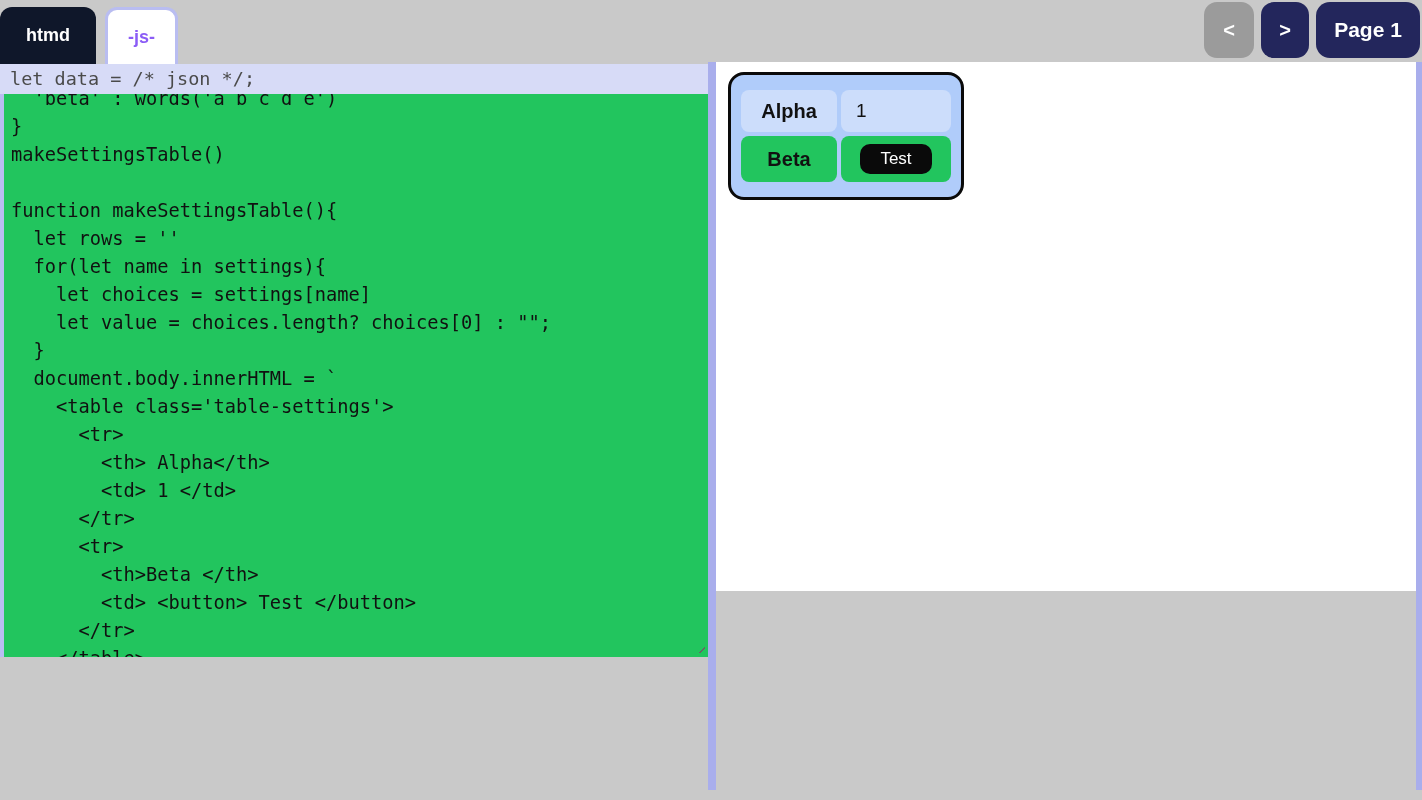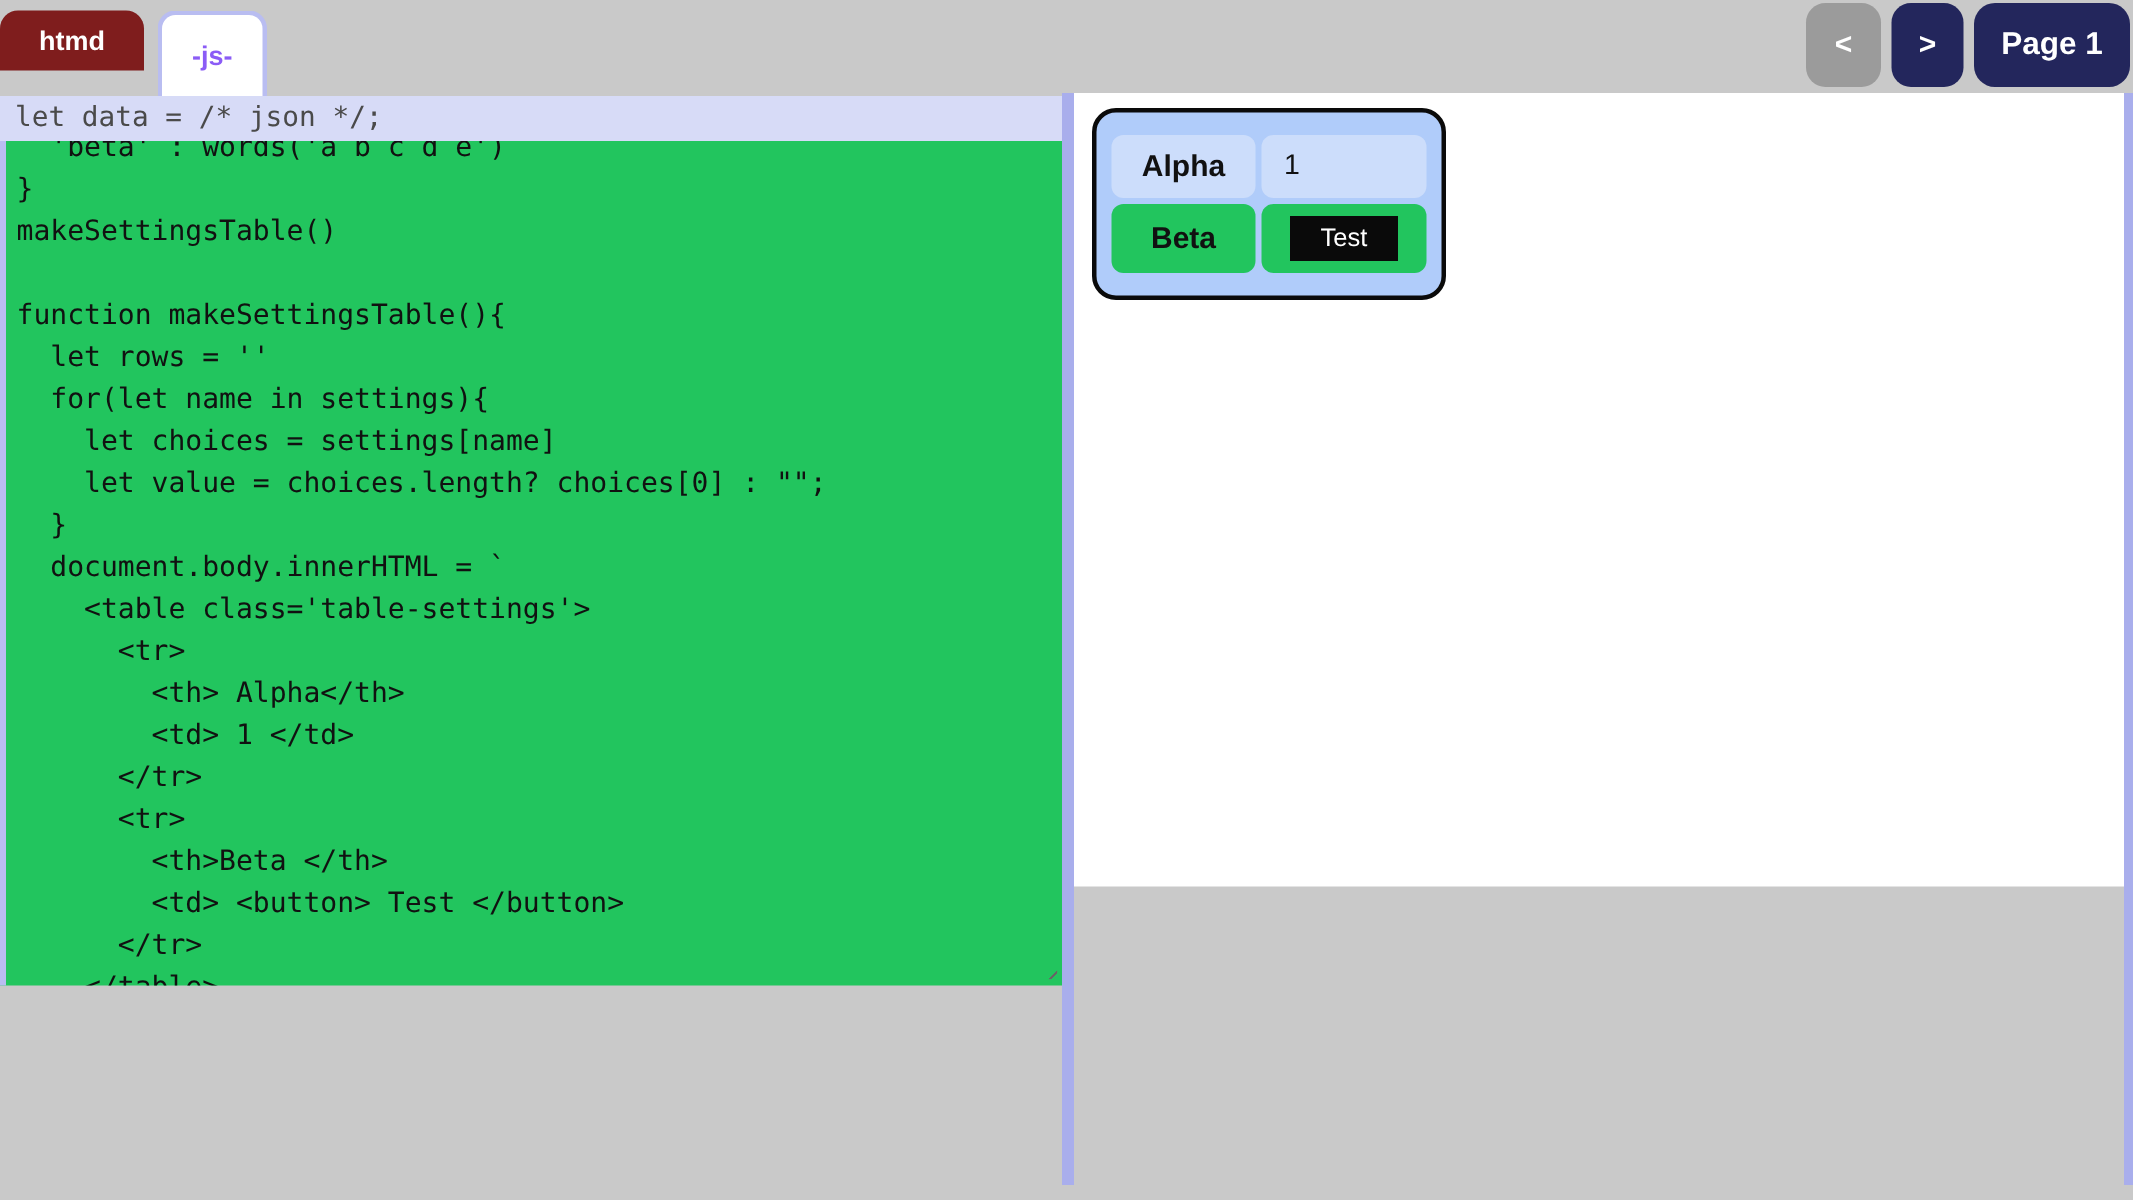--- a/index.html
+++ b/index.html
@@ -11,22 +11,22 @@
     position:relative;
     font-family:"Liberation Sans", sans-serif;
   }
 
   
   .tabs {
     position:absolute; left:0; top:7px;
     display:flex; gap:9px; align-items:flex-start;
   }
   .tab {
-    height:40px; padding:0 26px;
-    background:#7f1d1d; color:#ffffff;
+    height:57px; padding:0 26px;
+    background:#0f172a; color:#ffffff;
     font-weight:bold; font-size:18px;
     border:none; border-radius:12px 12px 0 0;
     display:flex; align-items:center; justify-content:center;
     cursor:pointer;
     font-family:"Liberation Sans", sans-serif;
   }
   .tab.active {
     background:#ffffff; color:#8b5cf6;
     border:3px solid #b9bdf1; border-bottom:none;
     height:58px; padding:0 20px;
@@ -106,21 +106,21 @@
     display:flex; align-items:center;
     color:#111111;
   }
   .cell.r1 { background:#ccddfb; }
   .cell.r2 { background:#22c55e; }
   .cell.th { justify-content:center; font-weight:bold; font-size:20px; }
   .cell.td-text { padding-left:15px; font-size:19px; }
   .cell.td-btn { justify-content:center; }
   .test-btn {
     background:#0a0a0a; color:#ffffff;
-    border:none; border-radius:0;
+    border:none; border-radius:10px;
     font-size:17px; padding:5px 20px;
     cursor:pointer;
     font-family:"Liberation Sans", sans-serif;
   }
 </style>
 </head>
 <body>
 
 <div class="tabs">
   <div class="tab">htmd</div>

